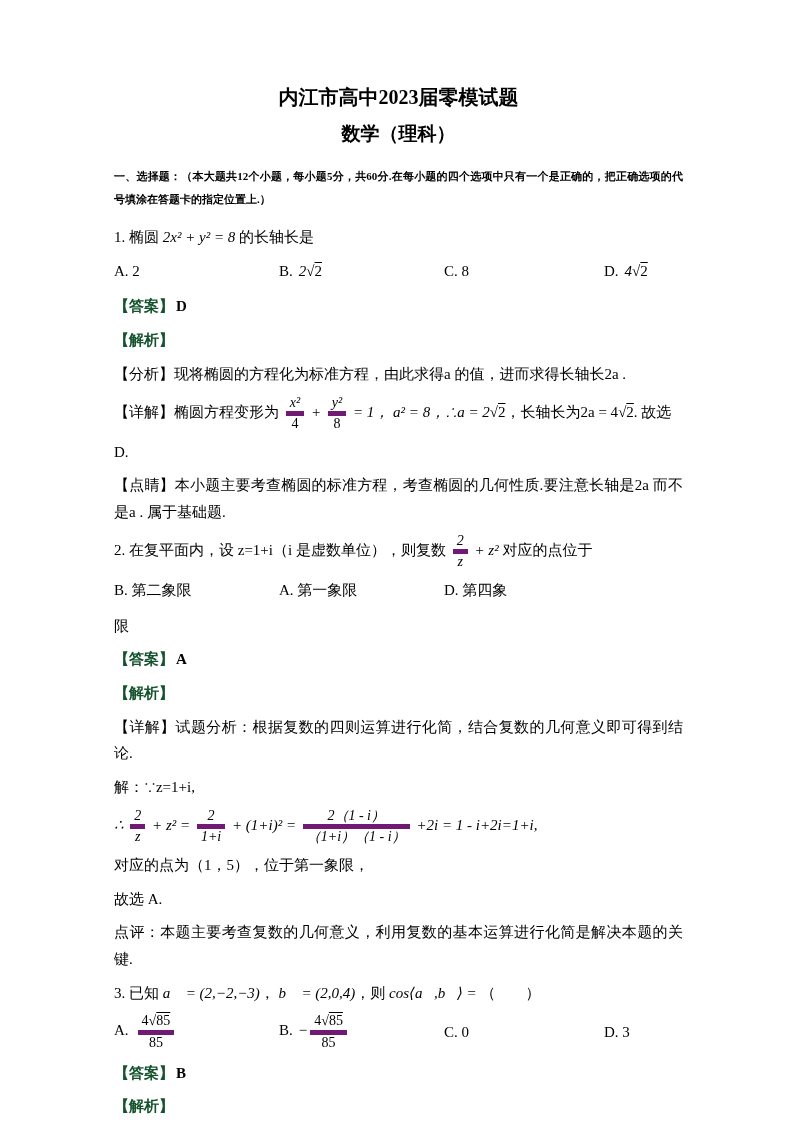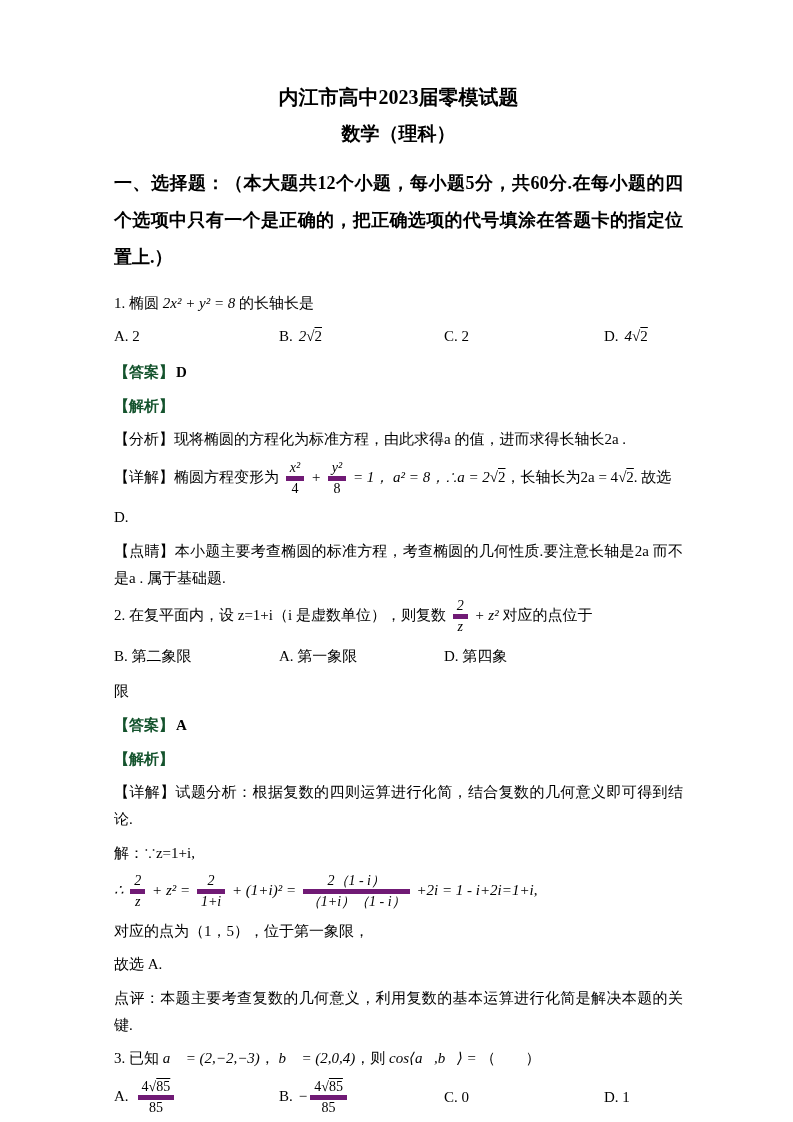--- a/index.html
+++ b/index.html
@@ -5,21 +5,21 @@
   html,body{margin:0;padding:0;background:#ffffff;}
   .page{
     width:793px;height:1122px;box-sizing:border-box;
     padding:84px 110px 44px 114px;
     background:#ffffff;color:#000;
     font-family:"Liberation Serif","DejaVu Serif",serif;
     font-size:15px;overflow:hidden;
   }
   .title{text-align:center;font-size:20px;font-weight:bold;margin:0 0 10px;}
   .subtitle{text-align:center;font-size:19px;font-weight:bold;margin:0 0 18px;}
-  .section-header{font-weight:bold;font-size:18px;line-height:2.05;margin:0 0 14px;text-align:justify;}
+  .section-header{font-weight:bold;font-size:11px;line-height:2.05;margin:0 0 14px;text-align:justify;}
   .line{margin:0 0 7px;line-height:1.78;text-align:justify;}
   .blue{color:#14532d;font-weight:bold;}
   .ans{font-weight:bold;margin-left:2px;}
   .math{font-style:italic;}
   .opts{display:grid;grid-template-columns:165px 165px 160px auto;margin:0 0 9px;line-height:1.78;align-items:center;}
   .opt{white-space:nowrap;}
   .opt-label{margin-right:6px;}
   .frac{display:inline-flex;flex-direction:column;vertical-align:middle;text-align:center;line-height:1.15;font-size:14px;margin:0 3px;}
   .frac .num{border-bottom:5px solid #701a75;padding:0 4px;}
   .frac .den{padding:0 4px;}
@@ -42,21 +42,21 @@
     <span>1. 椭圆</span>
     <span class="math">2x² + y² = 8</span>
     <span>的长轴长是</span>
   </p>
 
   <div class="opts">
     <span class="opt">A. 2</span>
     <span class="opt">
       <span class="opt-label">B.</span><span class="math">2</span><span class="sqrt"><span class="rsign">√</span><span class="rbody">2</span></span>
     </span>
-    <span class="opt">C. 2</span>
+    <span class="opt">C. 8</span>
     <span class="opt">
       <span class="opt-label">D.</span><span class="math">4</span><span class="sqrt"><span class="rsign">√</span><span class="rbody">2</span></span>
     </span>
   </div>
 
   <p class="line">
     <span class="blue">【答案】</span><span class="ans">D</span>
   </p>
 
   <p class="line">
@@ -158,21 +158,21 @@
           <span class="den">85</span>
         </span>
     </span>
     <span class="opt">
       <span class="opt-label">B.</span><span>−</span><span class="frac">
           <span class="num"><span>4</span><span class="sqrt"><span class="rsign">√</span><span class="rbody">85</span></span></span>
           <span class="den">85</span>
         </span>
     </span>
     <span class="opt">C. 0</span>
-    <span class="opt">D. 1</span>
+    <span class="opt">D. 3</span>
   </div>
 
   <p class="line">
     <span class="blue">【答案】</span><span class="ans">B</span>
   </p>
 
   <p class="line">
     <span class="blue">【解析】</span>
   </p>
 

